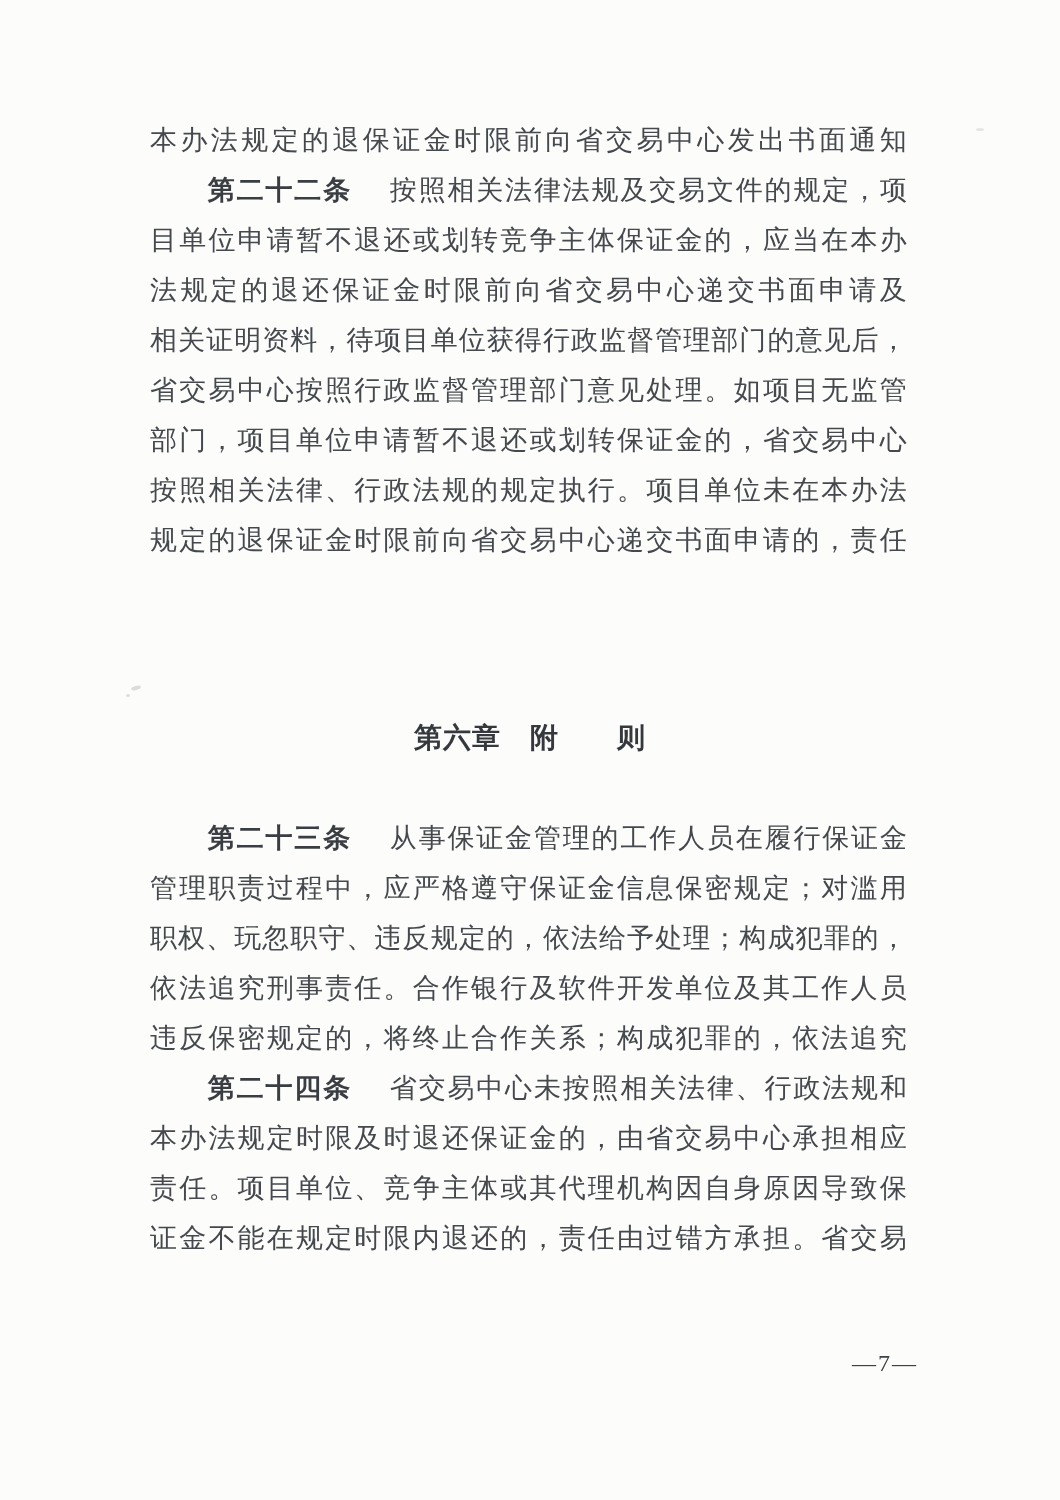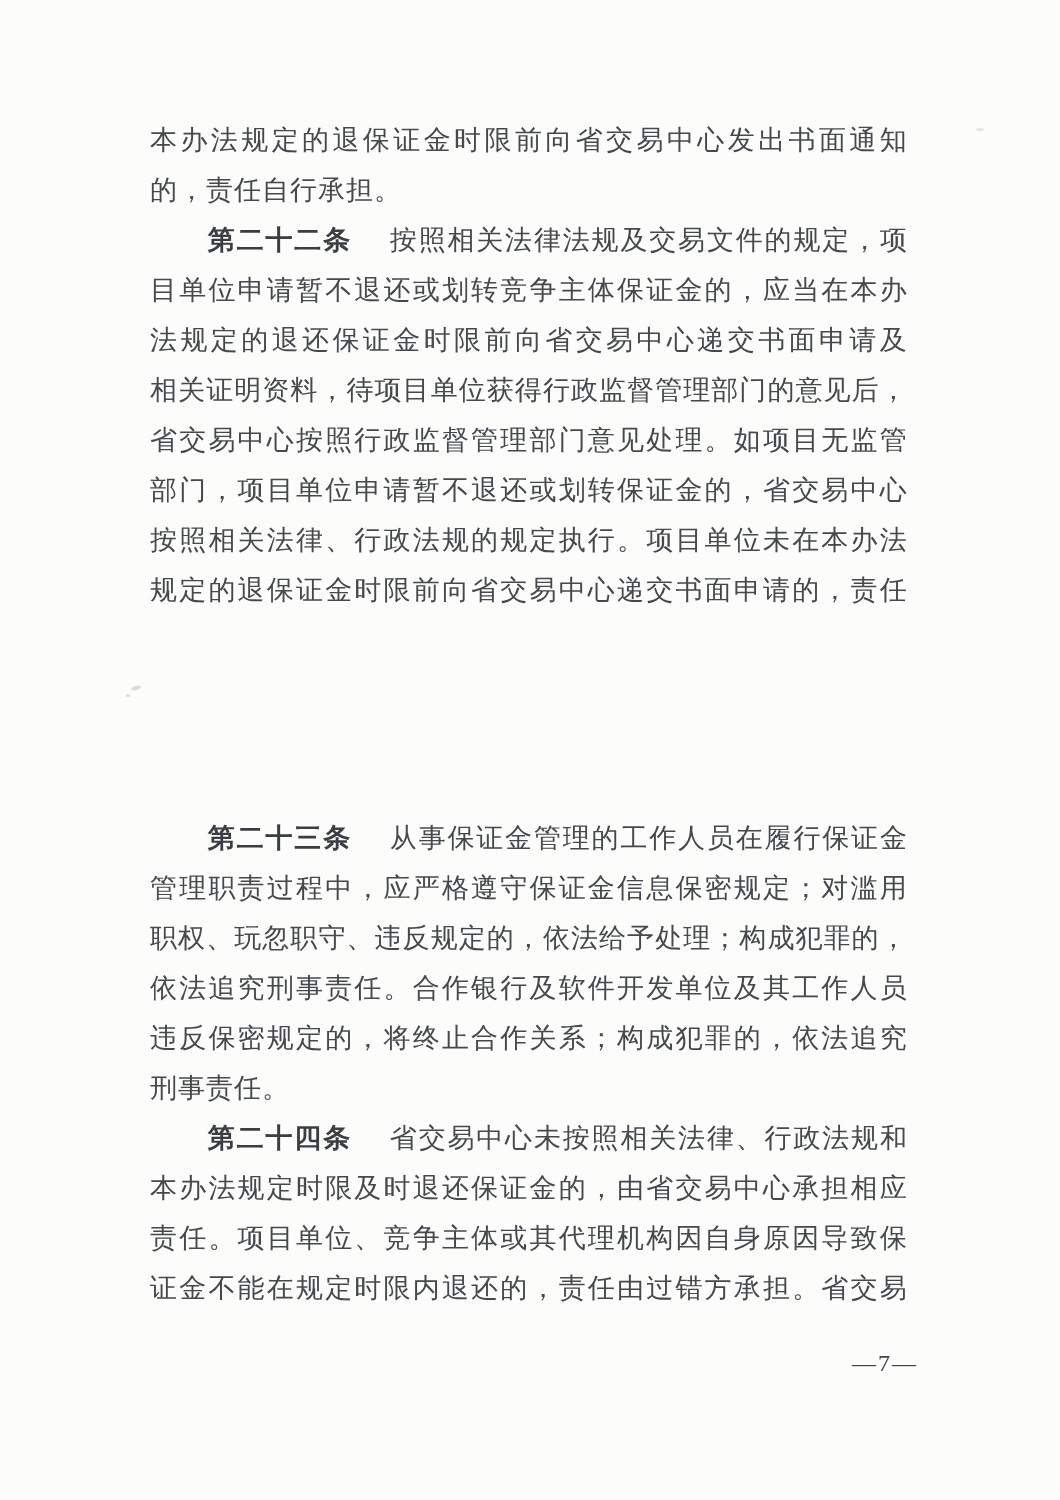--- a/index.html
+++ b/index.html
@@ -94,21 +94,20 @@
         <span class="char">易</span>
         <span class="char">中</span>
         <span class="char">心</span>
         <span class="char">发</span>
         <span class="char">出</span>
         <span class="char">书</span>
         <span class="char">面</span>
         <span class="char">通</span>
         <span class="char">知</span>
       </div>
-      <div class="line plain">的，责任自行承担。</div>
       <div class="line just">
         <span class="indent-spacer"></span>
         <span class="char term">第</span>
         <span class="char term">二</span>
         <span class="char term">十</span>
         <span class="char term">二</span>
         <span class="char term">条</span>
         <span class="term-gap"></span>
         <span class="char">按</span>
         <span class="char">照</span>
@@ -320,20 +319,21 @@
         <span class="char">面</span>
         <span class="char">申</span>
         <span class="char">请</span>
         <span class="char">的</span>
         <span class="char">，</span>
         <span class="char">责</span>
         <span class="char">任</span>
       </div>
     </div>
 
+  <div class="chapter-heading">第六章　附　　则</div>
 
   <div class="text-block" id="block-section">
       <div class="line just">
         <span class="indent-spacer"></span>
         <span class="char term">第</span>
         <span class="char term">二</span>
         <span class="char term">十</span>
         <span class="char term">三</span>
         <span class="char term">条</span>
         <span class="term-gap"></span>
@@ -462,21 +462,20 @@
         <span class="char">成</span>
         <span class="char">犯</span>
         <span class="char">罪</span>
         <span class="char">的</span>
         <span class="char">，</span>
         <span class="char">依</span>
         <span class="char">法</span>
         <span class="char">追</span>
         <span class="char">究</span>
       </div>
-      <div class="line plain">刑事责任。</div>
       <div class="line just">
         <span class="indent-spacer"></span>
         <span class="char term">第</span>
         <span class="char term">二</span>
         <span class="char term">十</span>
         <span class="char term">四</span>
         <span class="char term">条</span>
         <span class="term-gap"></span>
         <span class="char">省</span>
         <span class="char">交</span>

